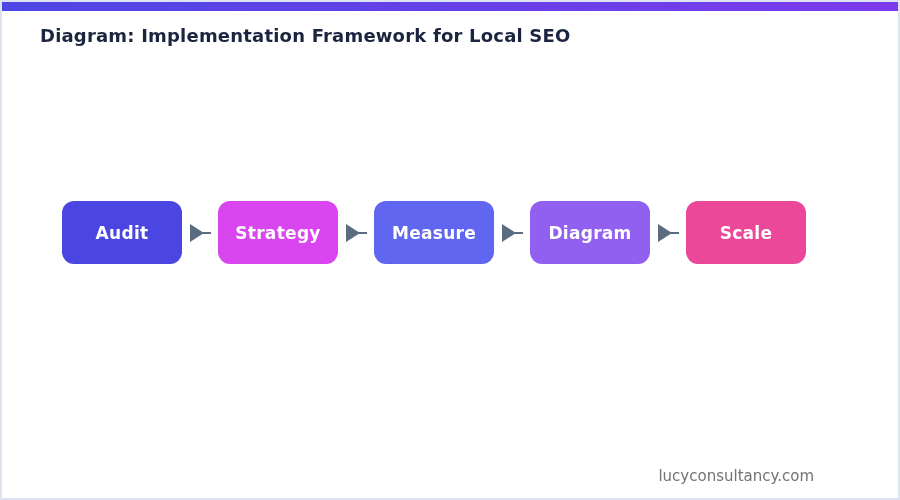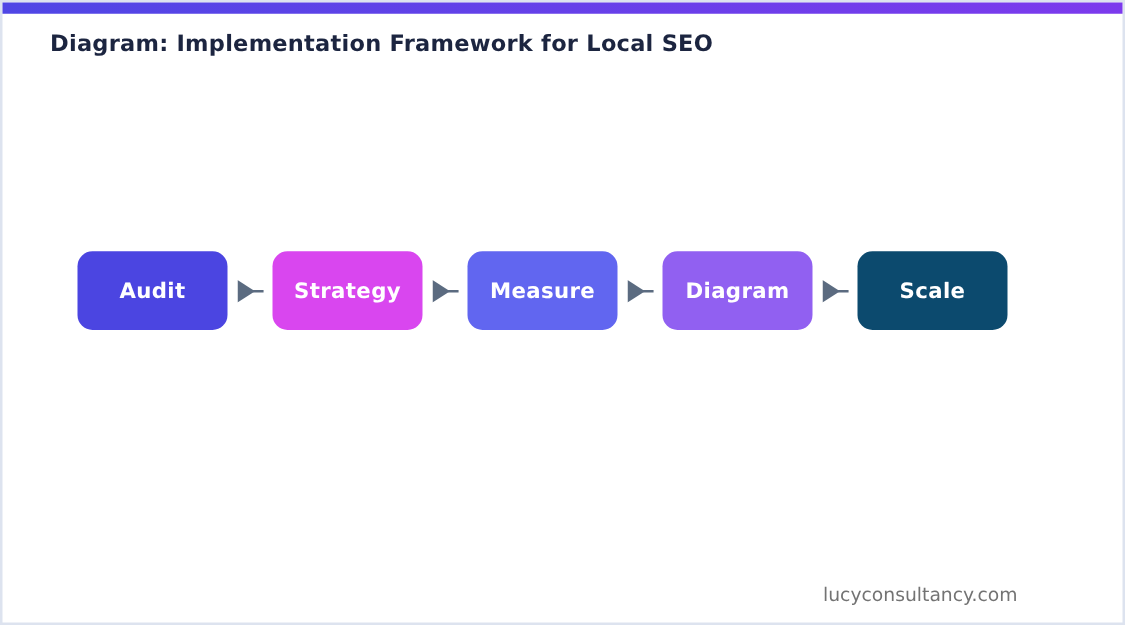--- a/index.html
+++ b/index.html
@@ -110,18 +110,18 @@
       </div>
       <div class="step-box" style="background: rgb(145, 96, 241);">
         <span>Diagram</span>
       </div>
       <div class="arrow-wrap">
         <svg width="21" height="20" viewBox="0 0 21 20">
           <polygon points="0,1 0,19 14,10" fill="#5b6b80"></polygon>
           <rect x="12" y="9" width="9" height="2" fill="#5b6b80"></rect>
         </svg>
       </div>
-      <div class="step-box" style="background: #0c4a6e;">
+      <div class="step-box" style="background: #ec4899;">
         <span>Scale</span>
       </div>
     </div>
   <div class="site-footer">lucyconsultancy.com</div>
 </div>
 
 </body></html>

